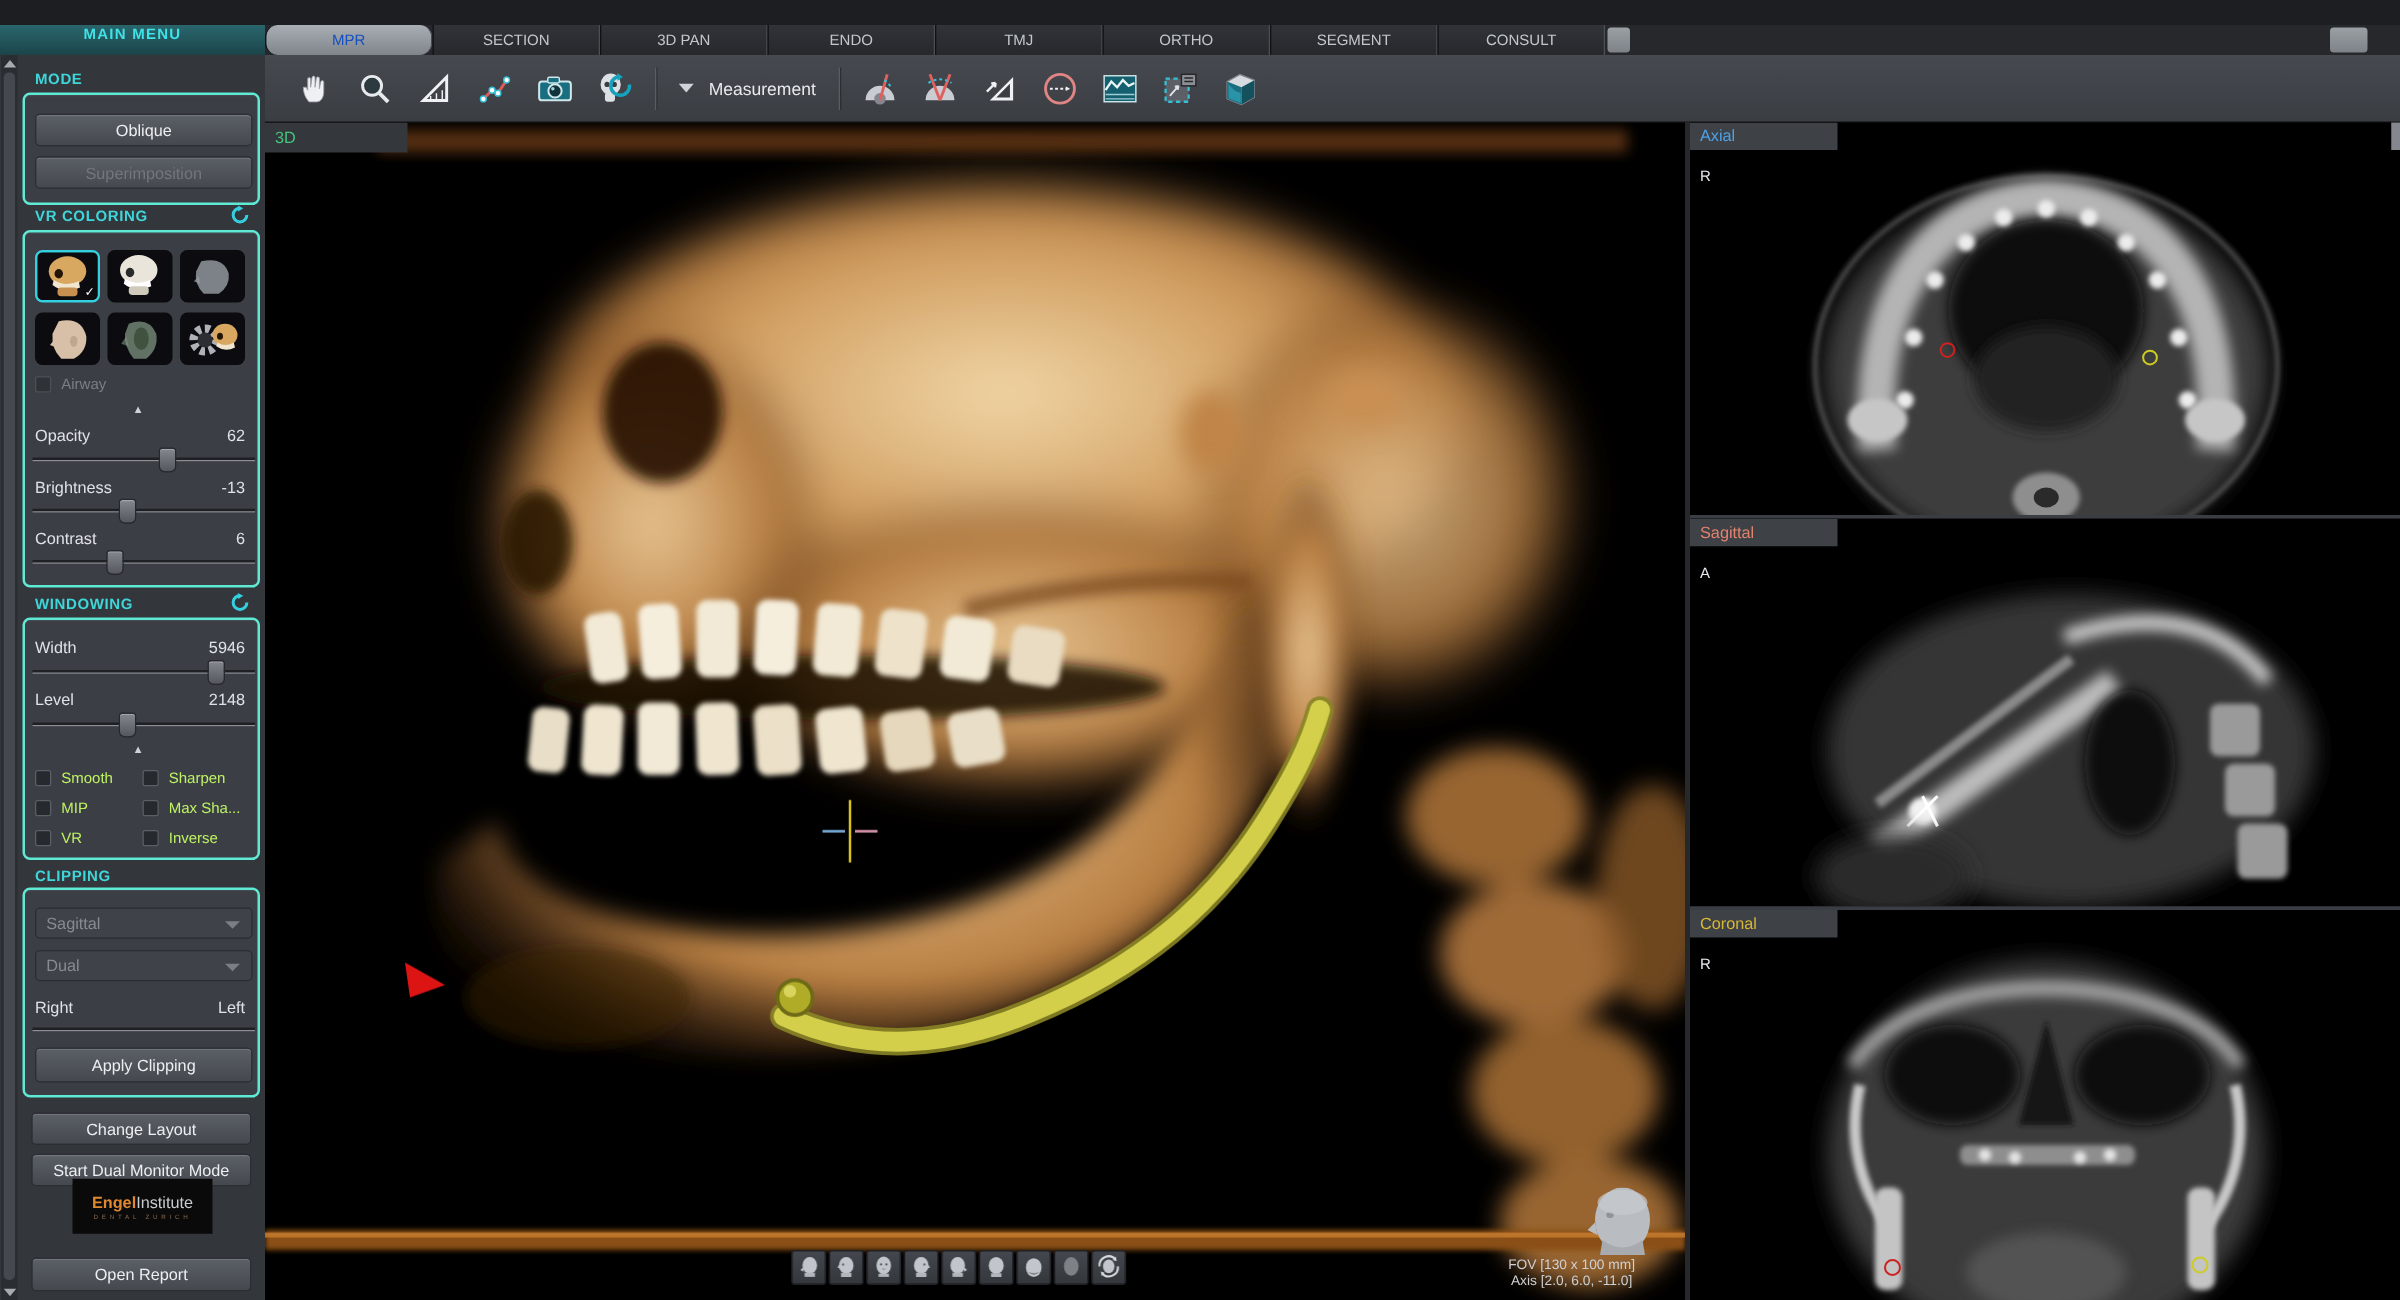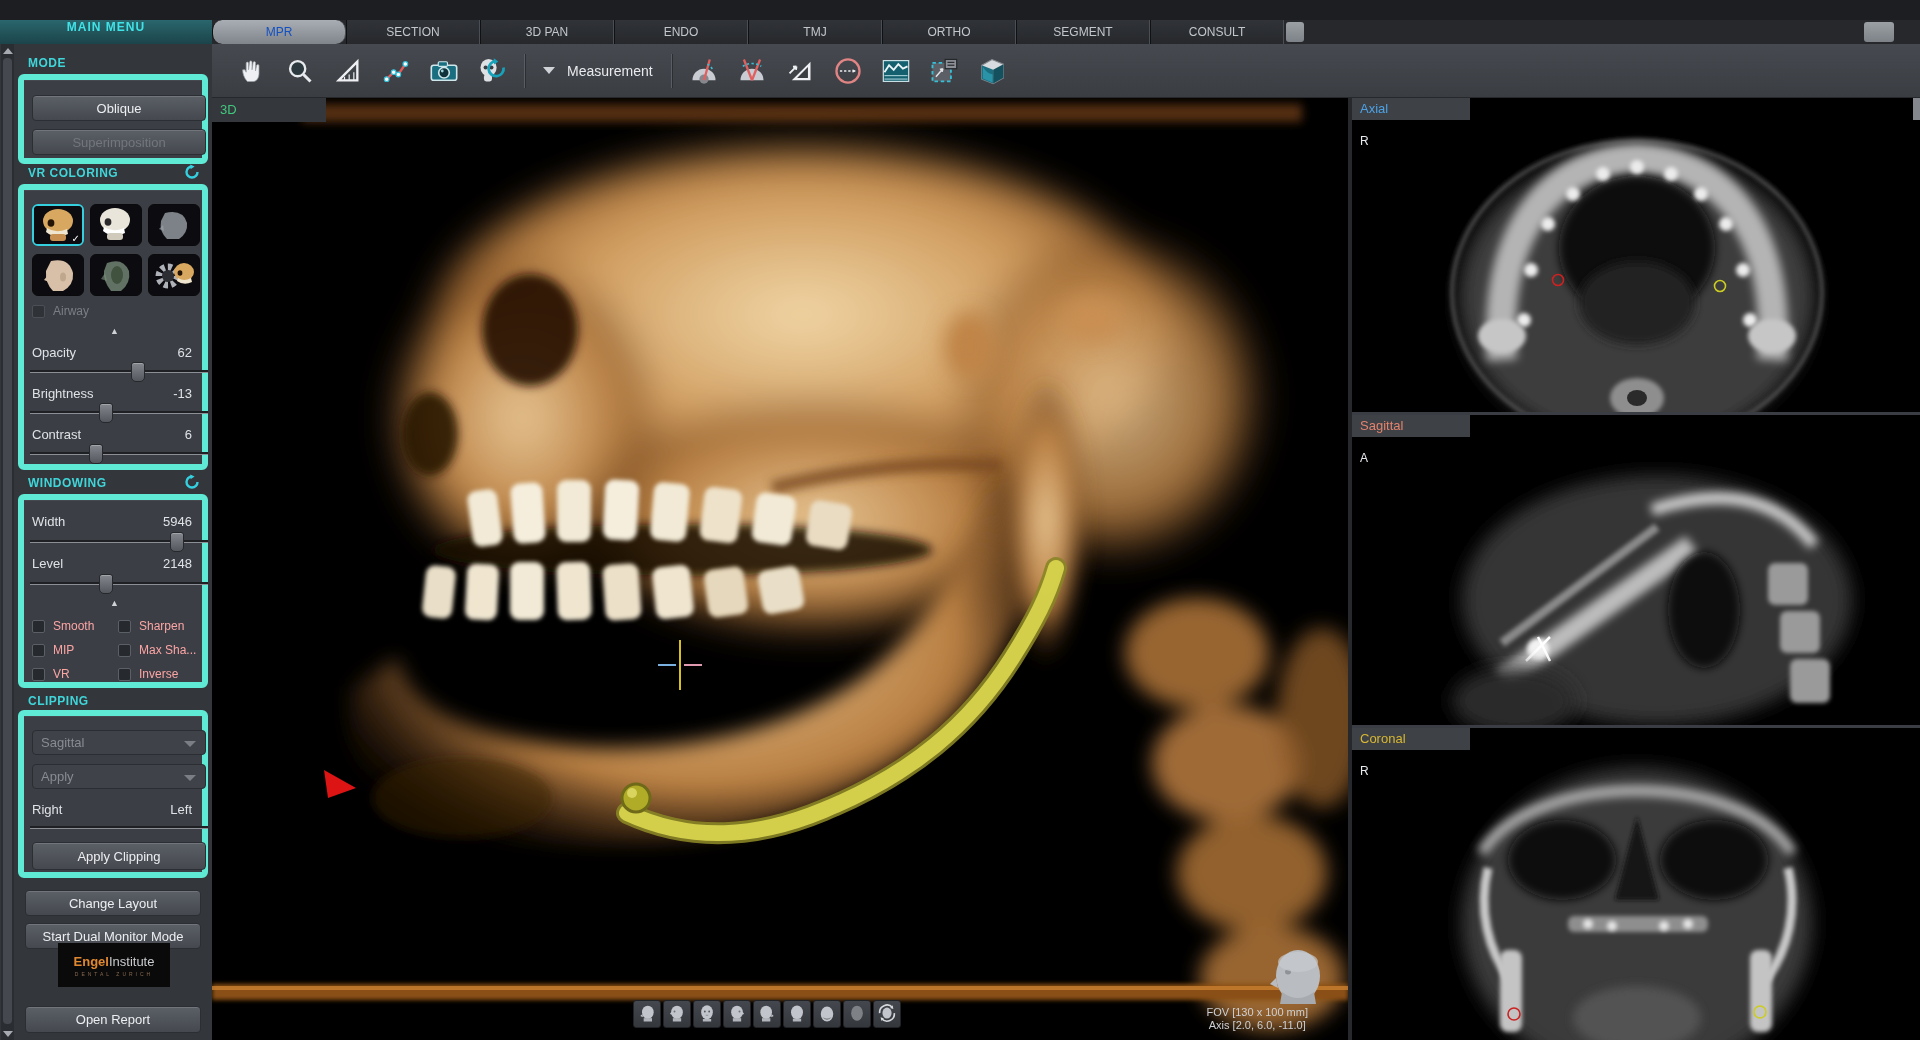--- a/index.html
+++ b/index.html
@@ -39,26 +39,26 @@
   #measure-dd span { color:#e8eaee; font-size:14px; }
 
   
   #sidebar { position:absolute; left:0; top:44px; width:212px; height:996px; background:#33363b; }
   #side-scroll { position:absolute; left:1px; top:0; width:13px; height:996px; background:#2a2d31; }
   .scroll-arrow { position:absolute; left:2px; width:0; height:0; border-left:5px solid transparent; border-right:5px solid transparent; }
   #scroll-up { top:4px; border-bottom:6px solid #a7abb1; }
   #scroll-down { bottom:3px; border-top:6px solid #a7abb1; }
   #side-thumb { position:absolute; left:2px; top:14px; width:9px; height:966px; background:#45494f; border-radius:4px; }
   .sec-title { position:absolute; left:28px; color:#3fd6da; font-weight:bold; font-size:12px; letter-spacing:.5px; }
-  .panel { position:absolute; left:18px; width:190px; background:#3b3e44; border:6px solid #5eead4; border-radius:6px; box-shadow:inset 0 1px 0 rgba(255,255,255,.06); }
+  .panel { position:absolute; left:18px; width:190px; background:#3b3e44; border:2px solid #5eead4; border-radius:6px; box-shadow:inset 0 1px 0 rgba(255,255,255,.06); }
   .btn { position:absolute; background:linear-gradient(#5b5f66,#45494f); border:1px solid #2b2e32; border-radius:4px; color:#eceef1; font-size:13px; display:flex; align-items:center; justify-content:center; box-shadow:inset 0 1px 0 rgba(255,255,255,.14); }
   .btn.disabled { color:#73777d; }
   .refresh { position:absolute; }
   .cb { position:absolute; width:13px; height:13px; background:#26292d; border:1px solid #5b5f66; border-radius:2px; }
-  .cb-label { position:absolute; color:#fca5a5; font-size:12px; }
+  .cb-label { position:absolute; color:#bef264; font-size:12px; }
   .cb-label.disabled { color:#7b7f85; }
   .collapse-tri { position:absolute; color:#cfd3d8; font-size:9px; }
   .slab { position:absolute; color:#dfe2e6; font-size:13px; }
   .sval { position:absolute; right:10px; color:#dfe2e6; font-size:13px; }
   .strack { position:absolute; left:6px; width:178px; height:3px; background:#1e2023; border-bottom:1px solid #8c9096; }
   .sthumb { position:absolute; width:14px; height:20px; background:linear-gradient(#84888e,#54585e); border:1px solid #26282c; border-radius:3px 3px 5px 5px; box-shadow:inset 0 1px 0 rgba(255,255,255,.25); }
   .vrthumb { position:absolute; width:52px; height:42px; background:#121316; border:1px solid #0a0a0c; border-radius:6px; overflow:hidden; }
   .vrthumb.selected { border:2px solid #35d0e0; }
   .vr-check { position:absolute; right:2px; bottom:0px; color:#fff; font-size:10px; font-weight:bold; }
   .dd { position:absolute; left:8px; width:174px; height:25px; background:#3f4248; border:1px solid #2a2d31; border-radius:4px; display:flex; align-items:center; color:#888c92; font-size:13px; padding-left:8px; }
@@ -366,21 +366,21 @@
       <div class="cb-label" style="left:115px; top:167px;">Inverse</div>
     </div>
 
     <div class="sec-title" style="top:650px;">CLIPPING</div>
     <div class="panel" style="top:666px; height:168px;">
       <div class="dd" style="top:14px;">
         <span>Sagittal</span>
         <span class="dd-arrow"></span>
       </div>
       <div class="dd" style="top:48px;">
-        <span>Apply</span>
+        <span>Dual</span>
         <span class="dd-arrow"></span>
       </div>
       <div class="slab" style="left:8px; top:86px;">Right</div>
       <div class="sval" style="top:86px;">Left</div>
       <div class="strack" style="top:110px;"></div>
       <div class="btn" style="left:8px; top:126px; width:174px; height:28px;">
           <span>Apply Clipping</span>
         </div>
     </div>
 

